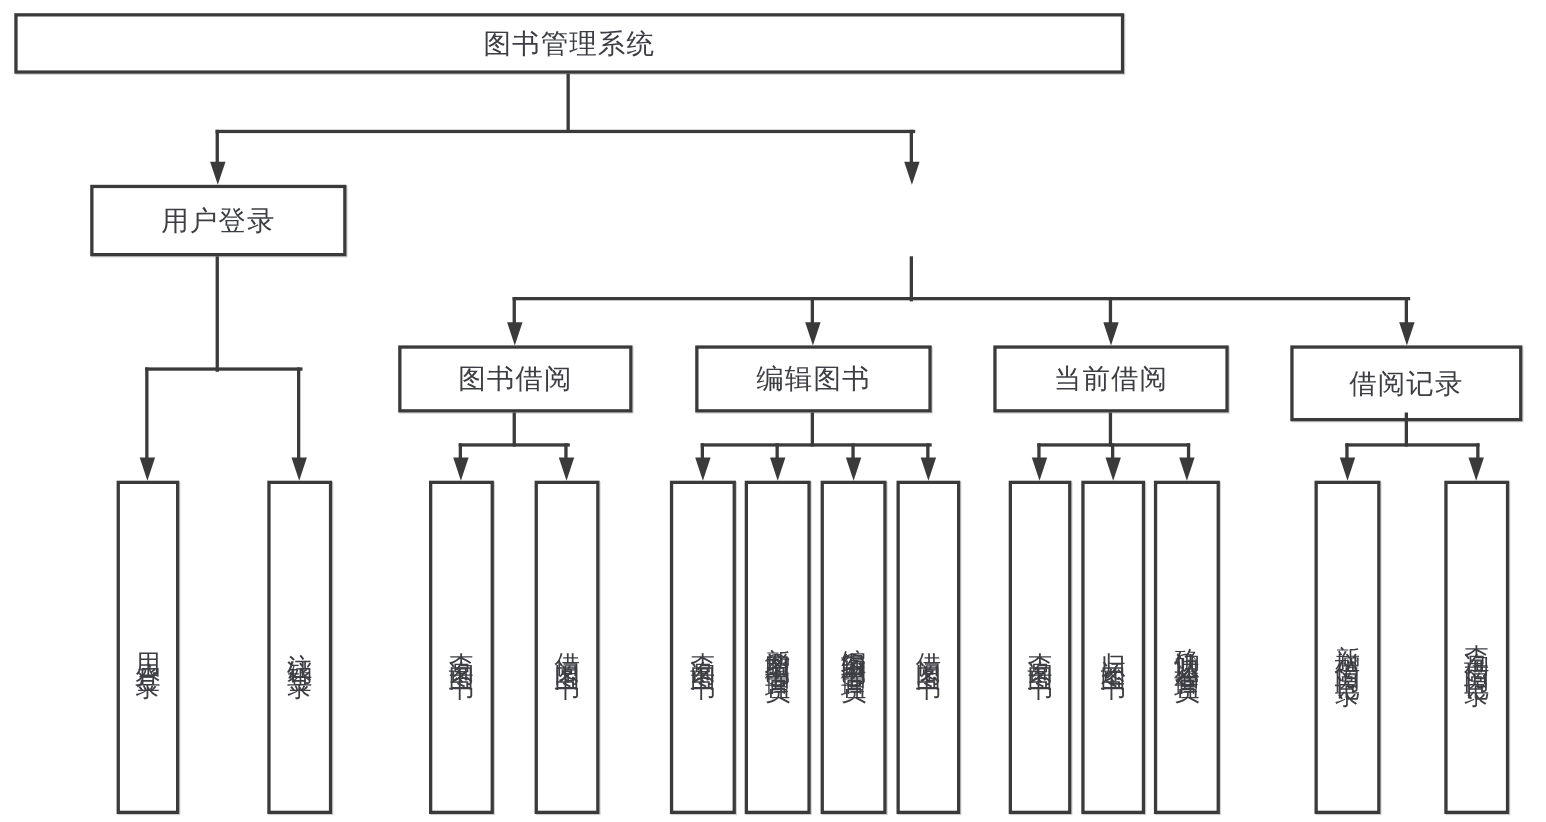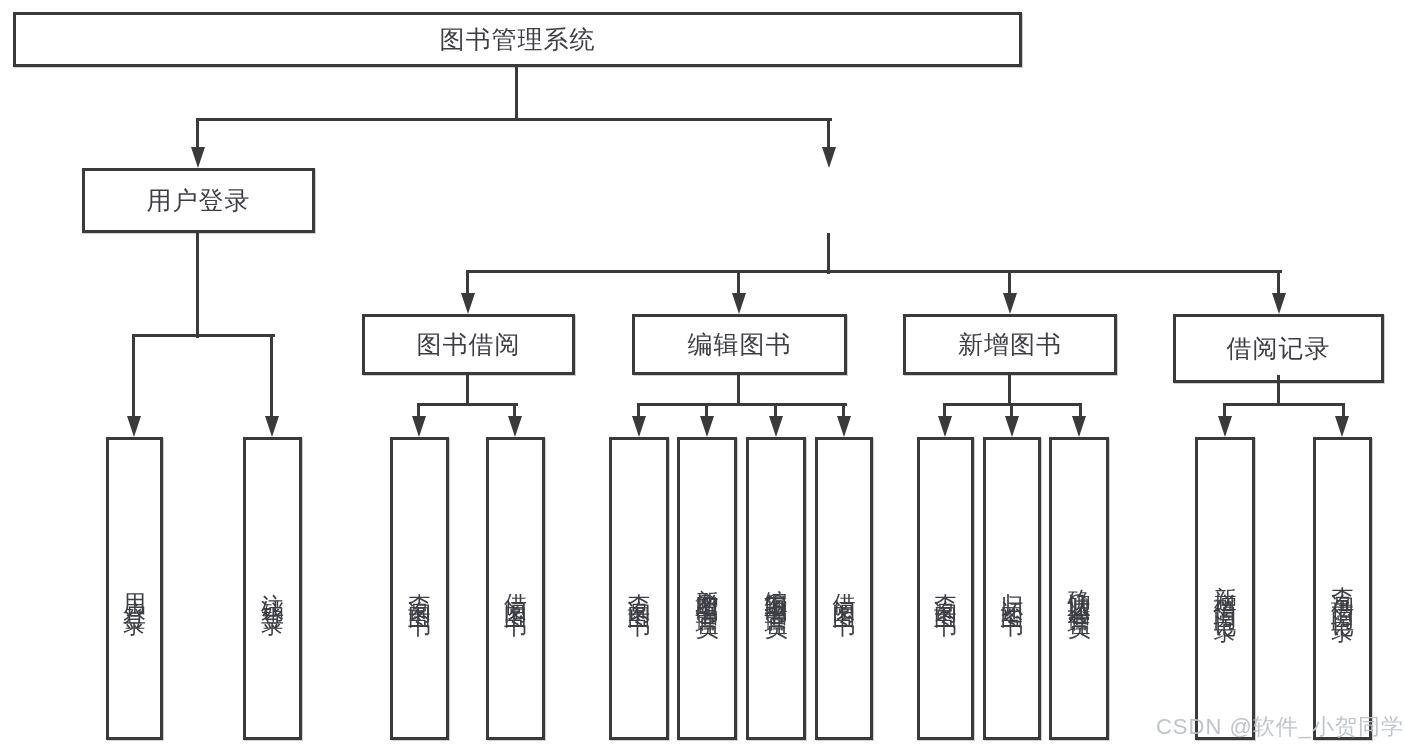--- a/index.html
+++ b/index.html
@@ -104,21 +104,21 @@
   <div class="arrow" style="left:1003px;top:293px"></div>
   <div class="arrow" style="left:1272px;top:293px"></div>
 
   <div class="hbox" style="left:362px;top:314px;width:213px;height:61px">
     <span class="lbl">图书借阅</span>
   </div>
   <div class="hbox" style="left:632px;top:314px;width:215px;height:61px">
     <span class="lbl">编辑图书</span>
   </div>
   <div class="hbox" style="left:903px;top:314px;width:214px;height:61px">
-    <span class="lbl">新增图书</span>
+    <span class="lbl">当前借阅</span>
   </div>
   <div class="hbox" style="left:1173px;top:314px;width:211px;height:69px">
     <span class="lbl">借阅记录</span>
   </div>
 
   <div class="vline" style="left:466px;top:375px;height:31px"></div>
   <div class="hline" style="left:417px;top:403px;width:101px"></div>
   <div class="vline" style="left:417px;top:403px;height:17px"></div>
   <div class="vline" style="left:513px;top:403px;height:17px"></div>
   <div class="arrow" style="left:412px;top:416px"></div>
@@ -188,15 +188,14 @@
     <span class="lbl" style="letter-spacing:4px">确认归还（管理员）</span>
   </div>
 
   <div class="vbox" style="left:1195px;top:437px;width:60px;height:303px">
     <span class="lbl">新增借阅记录</span>
   </div>
   <div class="vbox" style="left:1313px;top:437px;width:59px;height:303px">
     <span class="lbl">查询借阅记录</span>
   </div>
 
-  <div class="watermark">CSDN @软件_小贺同学</div>
 
 </div>
 
 </body></html>

